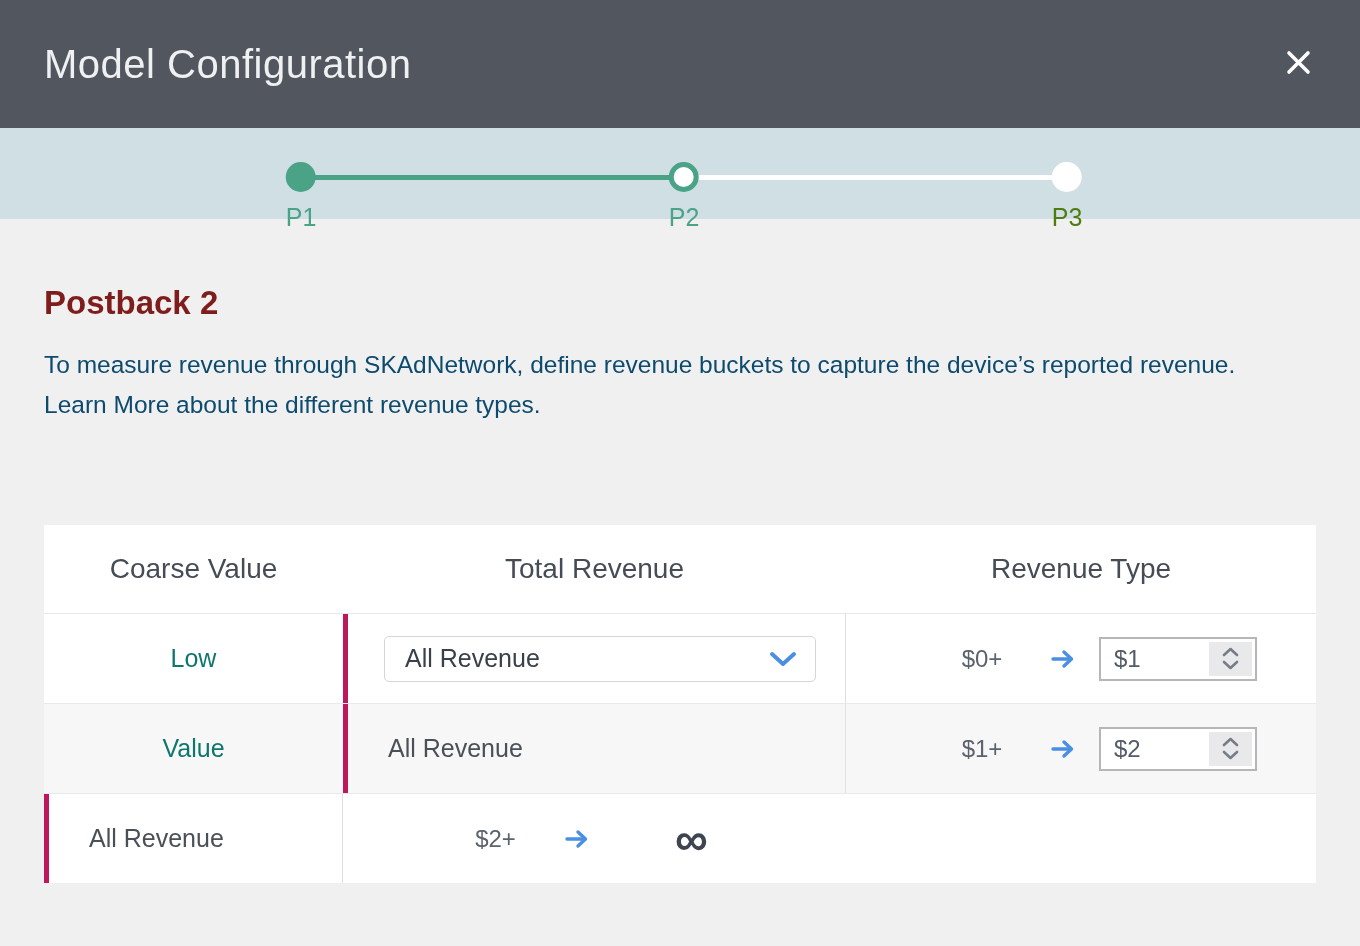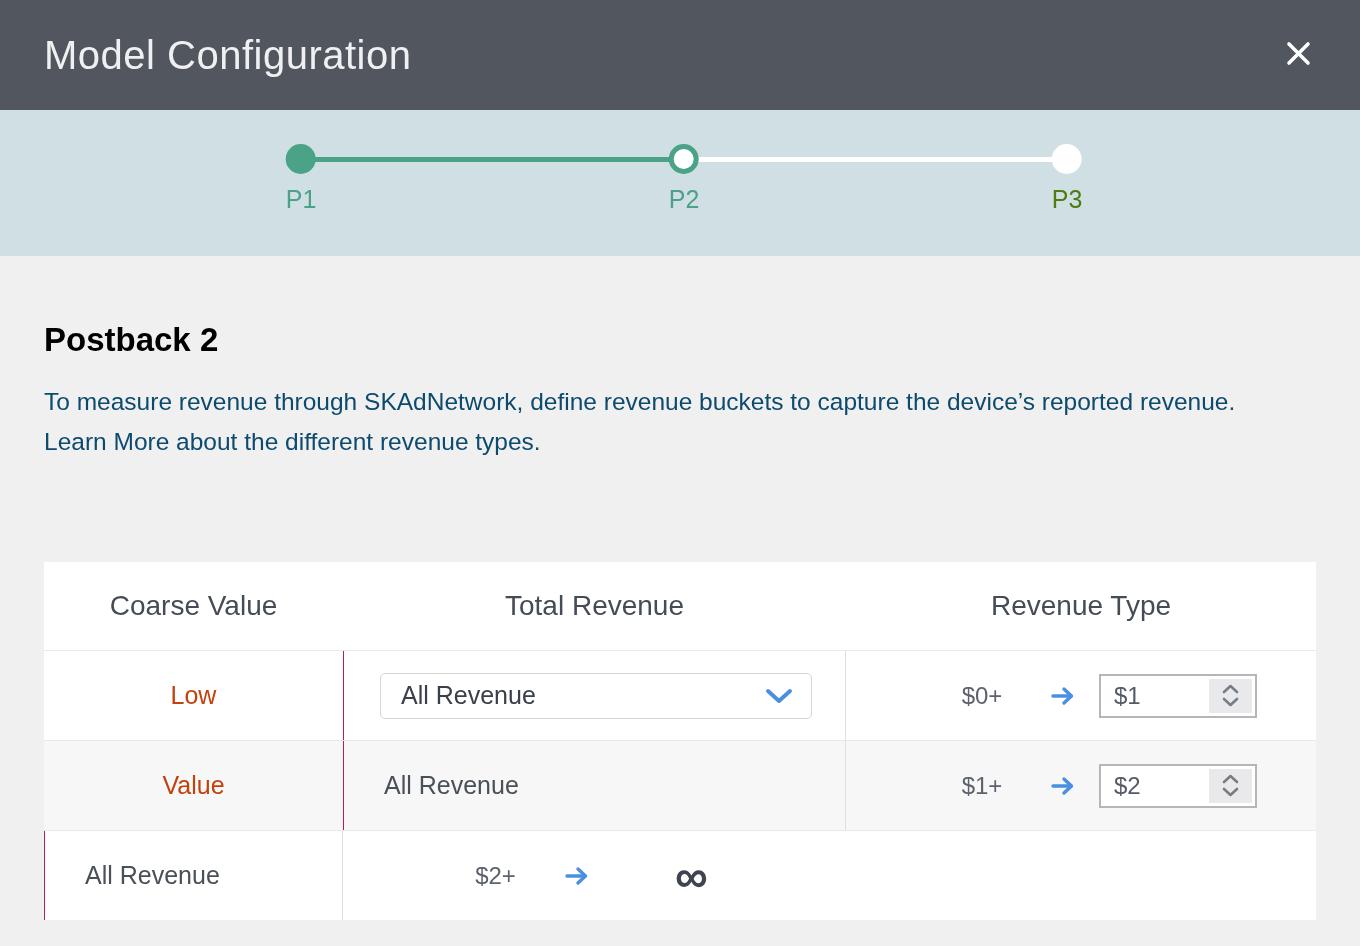--- a/index.html
+++ b/index.html
@@ -4,21 +4,21 @@
 <style>
   * { box-sizing: border-box; margin: 0; padding: 0; }
   html, body { width: 1360px; height: 946px; overflow: hidden; }
   body {
     font-family: "Liberation Sans", sans-serif;
     background: #F0F0F0;
   }
 
   
   .modal-header {
-    height: 110px;
+    height: 128px;
     background: #51565F;
     display: flex;
     align-items: center;
     padding: 0 40px 0 44px;
   }
   .modal-title {
     color: #EFF0F1;
     font-size: 40px;
     font-weight: 300;
     letter-spacing: 0.5px;
@@ -26,21 +26,21 @@
   .close-btn {
     margin-left: auto;
     width: 44px; height: 44px;
     display: flex; align-items: center; justify-content: center;
     cursor: pointer;
     background: transparent; border: none;
   }
 
   
   .stepper {
-    height: 146px;
+    height: 91px;
     background: #D0DFE4;
     position: relative;
   }
   .track { position: absolute; top: 47px; height: 5px; }
   .track-1 { left: 301px; width: 383px; background: #4AA287; }
   .track-2 { left: 684px; width: 383px; background: #FFFFFF; }
   .step {
     position: absolute;
     top: 34px;
     transform: translateX(-50%);
@@ -57,21 +57,21 @@
   .step-label { margin-top: 11px; font-size: 25px; }
   .label-teal { color: #4AA287; }
   .label-blue { color: #4d7c0f; }
 
   
   .content { padding: 0 44px; }
   .page-heading {
     padding-top: 64px;
     font-size: 33px;
     font-weight: 700;
-    color: #000000;
+    color: #7f1d1d;
     line-height: 40px;
   }
   .page-desc {
     margin-top: 22px;
     font-size: 24.5px;
     line-height: 40px;
     color: #0c4a6e;
     max-width: 1230px;
   }
 
@@ -86,23 +86,23 @@
     grid-template-columns: 299px 503px 470px;
   }
   .t-head { height: 88px; }
   .t-row  { height: 90px; border-top: 1px solid #E9E9E9; }
   .t-row.alt { background: #F7F7F7; }
   .th {
     display: flex; align-items: center; justify-content: center;
     font-size: 28px; color: #454C56;
   }
   .td { display: flex; align-items: center; }
-  .td-coarse { justify-content: center; font-size: 25px; color: #c2410c; }
+  .td-coarse { justify-content: center; font-size: 25px; color: #0f766e; }
   .td-rtype {
-    border-left: 1px solid #be185d;
+    border-left: 5px solid #be185d;
     border-right: 1px solid #DFDFDF;
     padding-left: 40px;
     font-size: 25px; color: #4A5058;
   }
   .td-rtype.has-select { padding-left: 36px; }
   .td-total { justify-content: center; padding-left: 46px; }
 
   .select-box {
     width: 432px; height: 46px;
     background: #FFFFFF;

